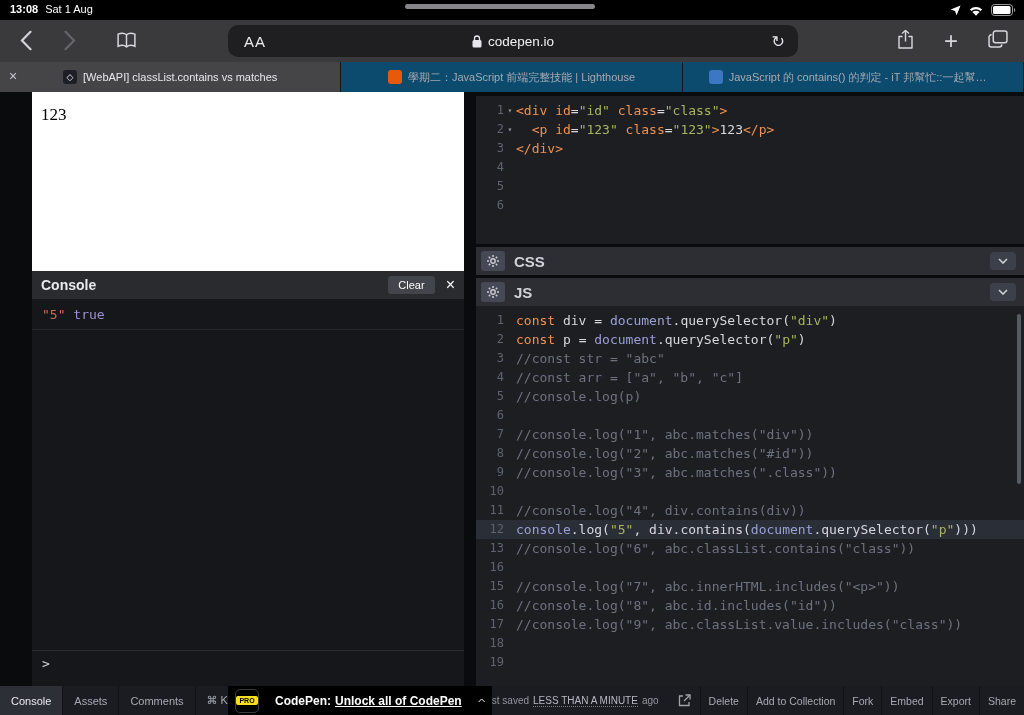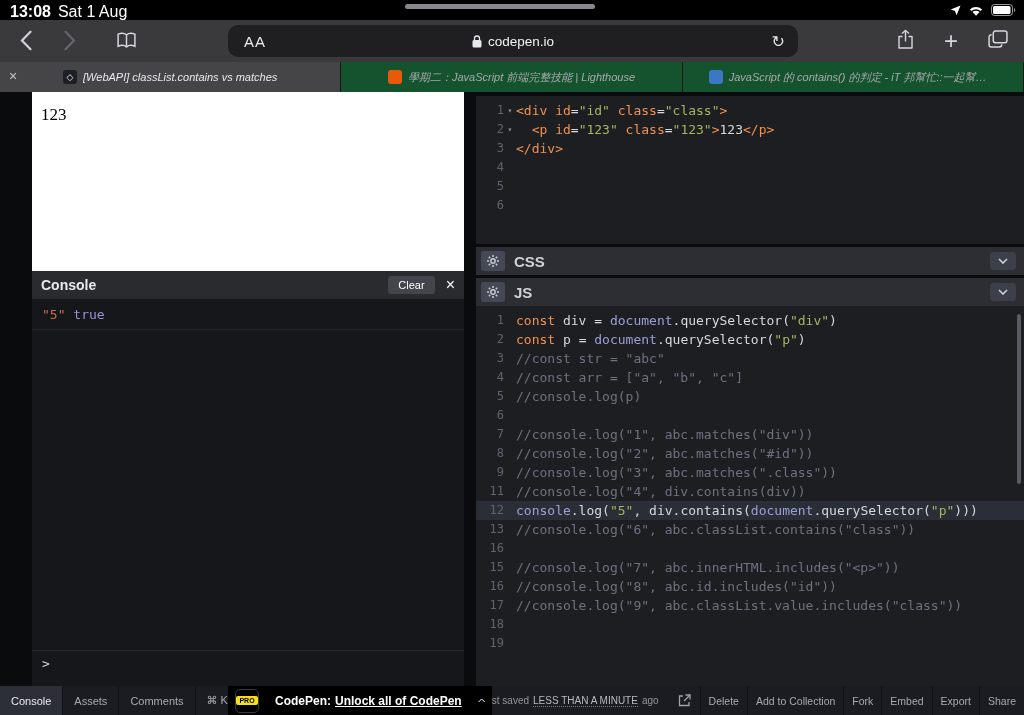--- a/index.html
+++ b/index.html
@@ -2,45 +2,45 @@
 <html style="--kw: #f2914f; --str: #a9b45f; --comment: #6d7280; --builtin: #9aa0d6; --plain: #d6d8dd; --console-string: #d2694e; --console-bool: #9f8fd6; --accent-yellow: #f7df1e;"><head>
 <meta charset="utf-8">
 <style>
   *{margin:0;padding:0;box-sizing:border-box;}
   html,body{width:1024px;height:715px;overflow:hidden;background:#000;}
   body{font-family:"Liberation Sans",sans-serif;}
   .screen{position:relative;width:1024px;height:715px;background:#000;overflow:hidden;}
 
   
   .status-bar{position:absolute;top:0;left:0;right:0;height:20px;background:#000;color:#fff;}
-  .status-left{position:absolute;left:10px;top:3px;font-size:16px;display:flex;gap:7px;}
+  .status-left{position:absolute;left:10px;top:3px;font-size:11px;display:flex;gap:7px;}
   .status-left .t{font-weight:700;}
   .grabber{position:absolute;left:405px;top:4px;width:190px;height:5px;background:#85858a;border-radius:3px;}
   .status-icons{position:absolute;right:8px;top:4px;display:flex;gap:7px;align-items:center;}
 
   
   .toolbar{position:absolute;top:20px;left:0;right:0;height:42px;background:#3a3a3c;}
   .nav-btn{position:absolute;top:10px;display:inline-flex;align-items:center;justify-content:center;cursor:pointer;}
   .btn-back{left:20px;}
   .btn-fwd{left:64px;}
   .btn-book{left:116px;top:12px;}
   .addr{position:absolute;left:228px;top:5px;width:570px;height:32px;background:#1f1f21;border-radius:10px;display:flex;align-items:center;color:#fff;}
   .addr .aa{position:absolute;left:16px;font-size:15px;color:#ebebee;letter-spacing:1px;}
   .addr-center{flex:1;display:flex;align-items:center;justify-content:center;gap:6px;font-size:13.5px;color:#f2f2f5;}
   .addr .reload{position:absolute;right:13px;font-size:16px;color:#e2e2e6;}
   .toolbar-right{position:absolute;right:16px;top:0;height:42px;display:flex;align-items:center;gap:30px;}
   .plus-btn{font-size:24px;font-weight:300;color:#d8d8dc;line-height:1;}
 
   
   .tab-bar{position:absolute;top:62px;left:0;right:0;height:30px;background:#242426;display:flex;}
-  .tab{flex:1;position:relative;display:flex;align-items:center;justify-content:center;gap:6px;font-size:11px;color:#a9a9af;background:#14532d;border-right:1px solid #161618;overflow:hidden;padding:0 26px;white-space:nowrap;cursor:pointer;}
+  .tab{flex:1;position:relative;display:flex;align-items:center;justify-content:center;gap:6px;font-size:11px;color:#a9a9af;background:#0c4a6e;border-right:1px solid #161618;overflow:hidden;padding:0 26px;white-space:nowrap;cursor:pointer;}
   .tab.active{background:#454548;color:#e9e9ed;}
   .tab-close{position:absolute;left:9px;top:7px;font-size:14px;color:#c9c9ce;line-height:1;}
   .favicon{width:14px;height:14px;border-radius:3px;flex:none;display:inline-flex;align-items:center;justify-content:center;font-size:9px;color:#e8e8ea;}
-  .tab-title{overflow:hidden;text-overflow:ellipsis;font-style:italic;}
+  .tab-title{overflow:hidden;text-overflow:ellipsis;}
 
   
   .content{position:absolute;top:92px;left:0;width:1024px;height:594px;background:#0a0b0d;display:flex;padding-left:32px;}
   .left-pane{width:432px;display:flex;flex-direction:column;flex:none;}
   .preview{height:179px;background:#fff;color:#000;font-family:"Liberation Serif",serif;font-size:17px;padding:13px 0 0 9px;}
   .resizer{width:12px;flex:none;background:#0a0b0d;cursor:col-resize;}
   .console{flex:1;background:#16171b;display:flex;flex-direction:column;position:relative;}
   .console-header{height:28px;background:#2a2b2f;display:flex;align-items:center;padding:0 9px;flex:none;}
   .console-title{font-weight:700;font-size:14px;color:#e9eaee;flex:1;}
   .clear-btn{background:#42454c;color:#fff;font-size:11px;border-radius:3px;padding:3px 10px;margin-right:11px;cursor:pointer;margin-left:11px;}
@@ -255,20 +255,21 @@
           <div class="v-scrollbar"></div>
         <div class="code-line"><span class="gutter">1</span><span class="fold"></span><span class="code-text"><span class="tok-k">const</span><span class="tok-p"> div </span><span class="tok-o">=</span><span class="tok-p"> </span><span class="tok-b">document</span><span class="tok-p">.querySelector(</span><span class="tok-s">"div"</span><span class="tok-p">)</span></span></div>
             <div class="code-line"><span class="gutter">2</span><span class="fold"></span><span class="code-text"><span class="tok-k">const</span><span class="tok-p"> p </span><span class="tok-o">=</span><span class="tok-p"> </span><span class="tok-b">document</span><span class="tok-p">.querySelector(</span><span class="tok-s">"p"</span><span class="tok-p">)</span></span></div>
             <div class="code-line"><span class="gutter">3</span><span class="fold"></span><span class="code-text"><span class="tok-c">//const str = "abc"</span></span></div>
             <div class="code-line"><span class="gutter">4</span><span class="fold"></span><span class="code-text"><span class="tok-c">//const arr = ["a", "b", "c"]</span></span></div>
             <div class="code-line"><span class="gutter">5</span><span class="fold"></span><span class="code-text"><span class="tok-c">//console.log(p)</span></span></div>
             <div class="code-line"><span class="gutter">6</span><span class="fold"></span><span class="code-text"></span></div>
             <div class="code-line"><span class="gutter">7</span><span class="fold"></span><span class="code-text"><span class="tok-c">//console.log("1", abc.matches("div"))</span></span></div>
             <div class="code-line"><span class="gutter">8</span><span class="fold"></span><span class="code-text"><span class="tok-c">//console.log("2", abc.matches("#id"))</span></span></div>
             <div class="code-line"><span class="gutter">9</span><span class="fold"></span><span class="code-text"><span class="tok-c">//console.log("3", abc.matches(".class"))</span></span></div>
+            <div class="code-line"><span class="gutter">10</span><span class="fold"></span><span class="code-text"></span></div>
             <div class="code-line"><span class="gutter">11</span><span class="fold"></span><span class="code-text"><span class="tok-c">//console.log("4", div.contains(div))</span></span></div>
             <div class="code-line active"><span class="gutter">12</span><span class="fold"></span><span class="code-text"><span class="tok-b">console</span><span class="tok-p">.log(</span><span class="tok-s">"5"</span><span class="tok-p">, div.contains(</span><span class="tok-b">document</span><span class="tok-p">.querySelector(</span><span class="tok-s">"p"</span><span class="tok-p">)))</span></span></div>
             <div class="code-line"><span class="gutter">13</span><span class="fold"></span><span class="code-text"><span class="tok-c">//console.log("6", abc.classList.contains("class"))</span></span></div>
             <div class="code-line"><span class="gutter">16</span><span class="fold"></span><span class="code-text"></span></div>
             <div class="code-line"><span class="gutter">15</span><span class="fold"></span><span class="code-text"><span class="tok-c">//console.log("7", abc.innerHTML.includes("&lt;p&gt;"))</span></span></div>
             <div class="code-line"><span class="gutter">16</span><span class="fold"></span><span class="code-text"><span class="tok-c">//console.log("8", abc.id.includes("id"))</span></span></div>
             <div class="code-line"><span class="gutter">17</span><span class="fold"></span><span class="code-text"><span class="tok-c">//console.log("9", abc.classList.value.includes("class"))</span></span></div>
             <div class="code-line"><span class="gutter">18</span><span class="fold"></span><span class="code-text"></span></div>
             <div class="code-line"><span class="gutter">19</span><span class="fold"></span><span class="code-text"></span></div>
           </div>

